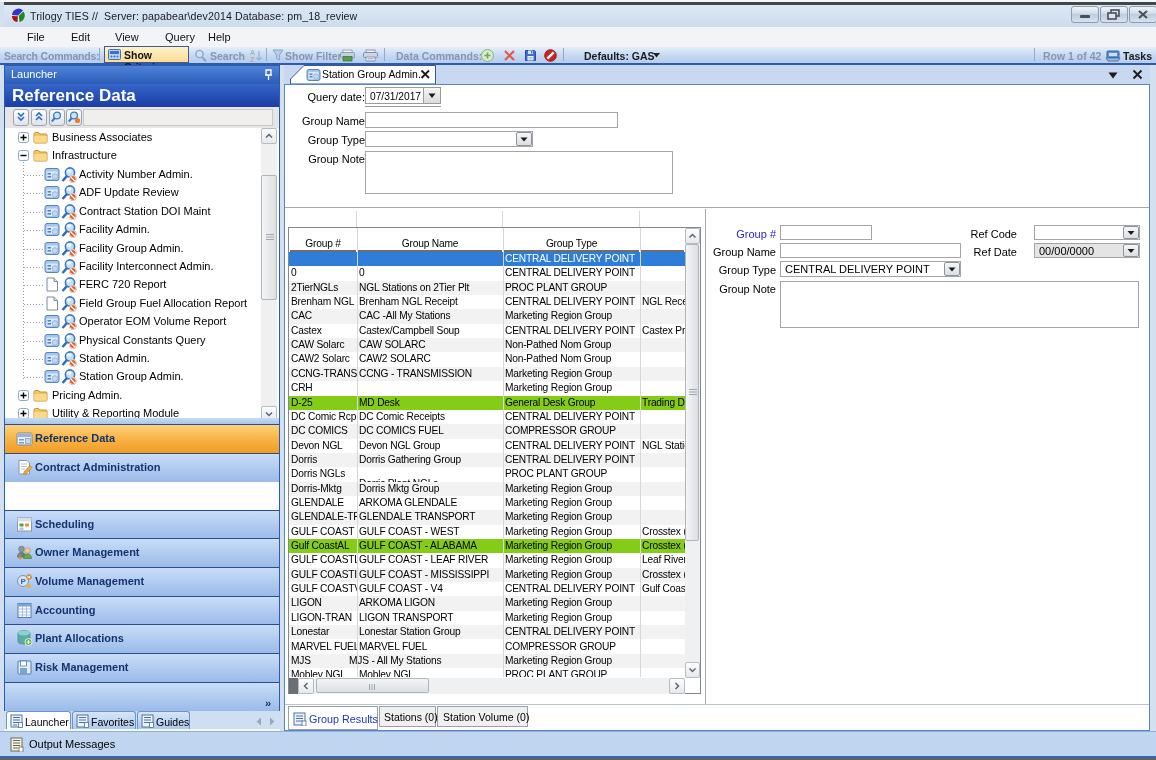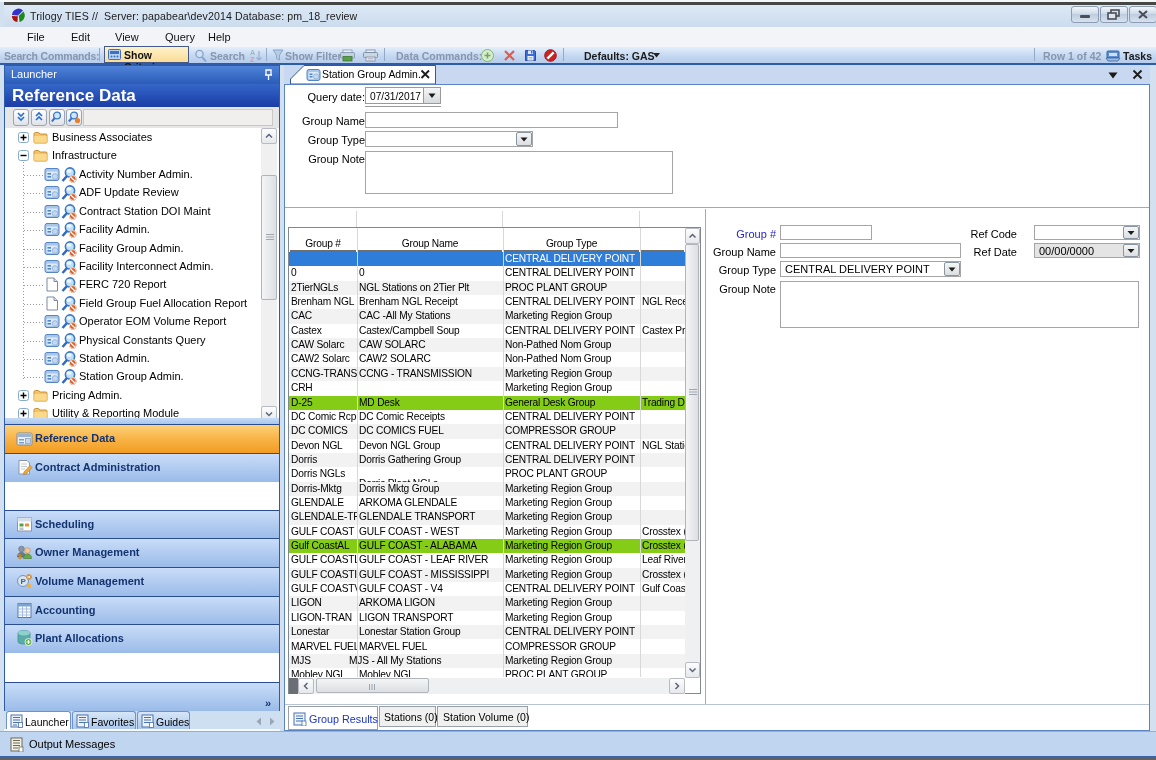--- a/index.html
+++ b/index.html
@@ -567,20 +567,28 @@
     <div class="abs stackbtn" style="top:558px;">
         <svg class="abs" style="left:11px;top:4px;" width="17" height="18">
           <ellipse cx="8" cy="4" rx="6" ry="2.5" fill="#7ac4c0" stroke="#3c8a86" stroke-width="0.7"></ellipse>
           <path d="M2 4 V12.5 Q2 15 8 15 Q14 15 14 12.5 V4" fill="#5aaca8" stroke="#3c8a86" stroke-width="0.7"></path>
           <ellipse cx="8" cy="4" rx="6" ry="2.5" fill="#8ed0cc"></ellipse>
           <circle cx="12.5" cy="13" r="3.5" fill="#58b038" stroke="#fff" stroke-width="0.8"></circle>
           <path d="M12.5 11 V15 M10.5 13 H14.5" stroke="#fff" stroke-width="1.2"></path>
         </svg>
         <span class="stacktext">Plant Allocations</span>
       </div>
+    <div class="abs stackbtn" style="top:587px;">
+        <svg class="abs" style="left:11px;top:5px;" width="17" height="17">
+          <rect x="2" y="2" width="13" height="13" rx="1" fill="#e8eef6" stroke="#4c7ab4"></rect>
+          <rect x="4.5" y="2" width="6" height="5" fill="#fff" stroke="#4c7ab4" stroke-width="0.8"></rect>
+          <rect x="4" y="9" width="7" height="6" fill="#7aa4d4"></rect>
+        </svg>
+        <span class="stacktext">Risk Management</span>
+      </div>
     <div class="abs" id="stackfill">
         <span class="abs" style="right:8px;bottom:2px;font-weight:bold;color:#14346f;">»</span>
       </div>
   </div>
   <div class="abs" id="docstrip">
       <div class="abs" style="left:3px;top:0px;width:150px;height:19px;">
         <svg class="abs" style="left:0px;top:0px;" width="150" height="19" viewBox="0 0 150 19">
           <path d="M17 0.5 L148.5 0.5 L148.5 19 L3.5 19 L3.5 14 Z" fill="#fff" stroke="#33589e"></path>
         </svg>
         <svg class="abs" style="left:19px;top:3px;" width="15" height="14">

